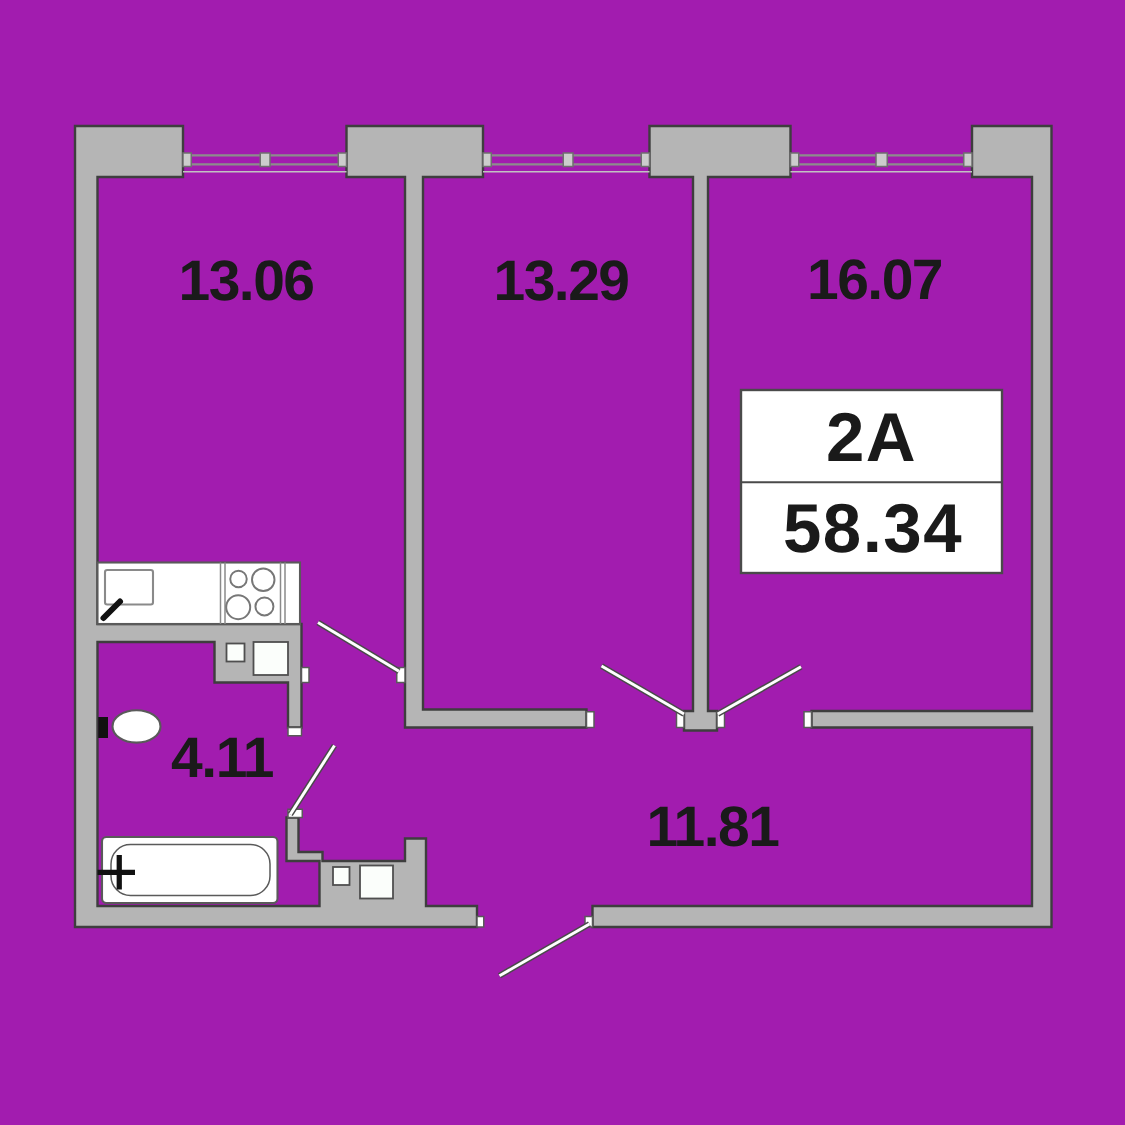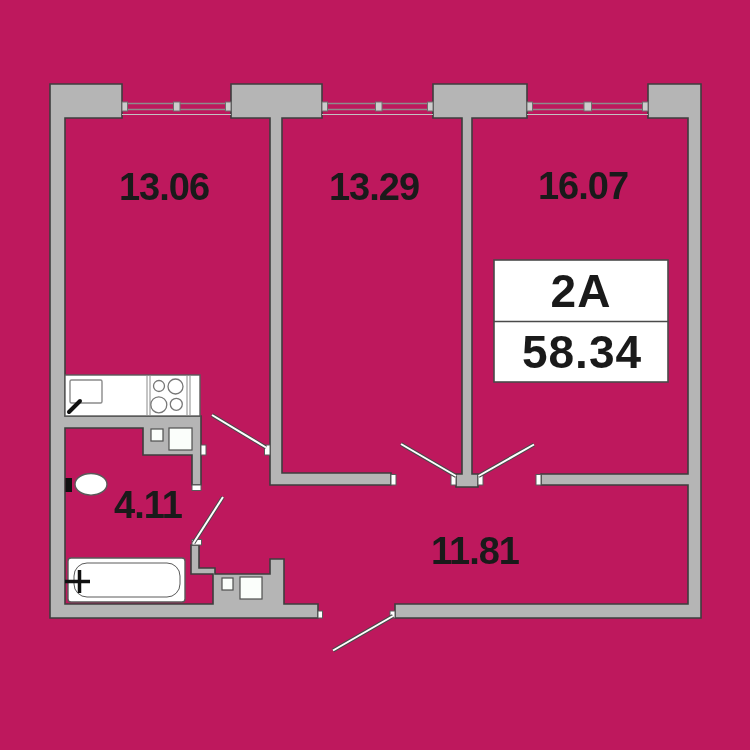--- a/index.html
+++ b/index.html
@@ -1,16 +1,16 @@
 <!DOCTYPE html>
 <html><head>
 <meta charset="utf-8">
 <style>
   html,body{margin:0;padding:0;background:#ffffff;}
-  #stage{position:relative;width:750px;height:750px;background:#be185d;overflow:hidden;}
+  #stage{position:relative;width:750px;height:750px;background:#a21caf;overflow:hidden;}
   svg{display:block;width:750px;height:750px;}
   .wall{stroke:#3e3e3e;stroke-width:1.6;stroke-linejoin:miter;}
   .jamb{fill:#ffffff;stroke:#5a5a5a;stroke-width:1;}
   .wincap{fill:#cccccc;stroke:#6f6f6f;stroke-width:1;}
   .winline{stroke:#8c8c8c;stroke-width:1.5;fill:none;}
   .winface{stroke:#c2c2c2;stroke-width:1;fill:none;}
   .door-outer{stroke:#4a4a4a;stroke-width:4;stroke-linecap:butt;}
   .door-inner{stroke:#ffffff;stroke-width:2;stroke-linecap:butt;}
   .fixture{fill:#ffffff;stroke:#5a5a5a;stroke-width:1.4;}
   .fixline{stroke:#8a8a8a;stroke-width:1;fill:none;}

